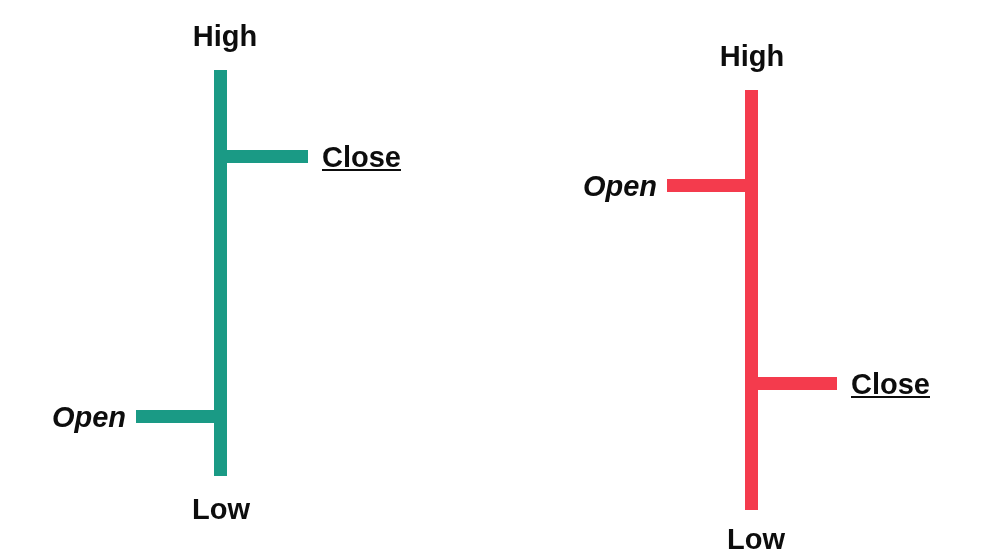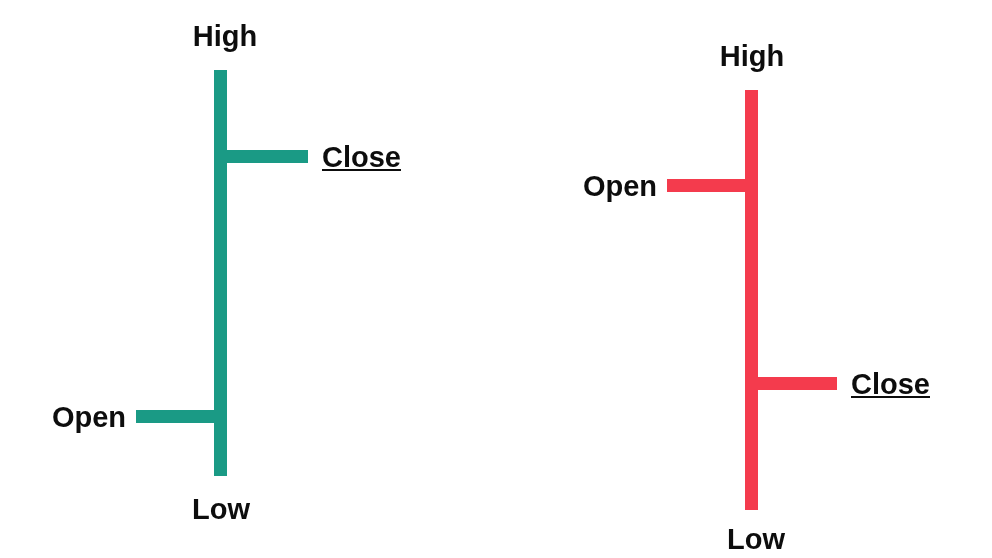--- a/index.html
+++ b/index.html
@@ -21,21 +21,21 @@
   }
   .lbl {
     position: absolute;
     font-weight: 700;
     font-size: 29px;
     line-height: 30px;
     color: #0d0d0d;
     white-space: nowrap;
   }
   .center-x   { transform: translateX(-50%); }
-  .right-edge { transform: translate(-100%, -50%); }
+  .right-edge { transform: translate(-100%, -50%); font-style: italic; }
   .mid-y      { transform: translateY(-50%); text-decoration: underline; }
 </style>
 </head>
 <body>
 
 <div class="canvas">
 
   <div>
     <div class="lbl center-x" style="left:225px; top:1px;">High</div>
 

